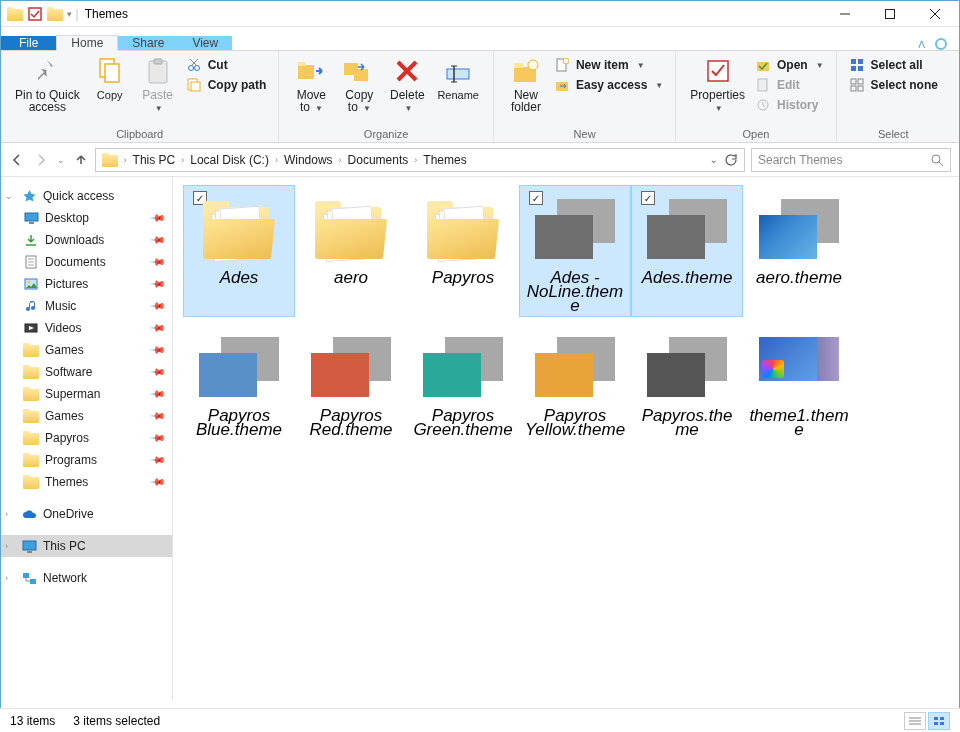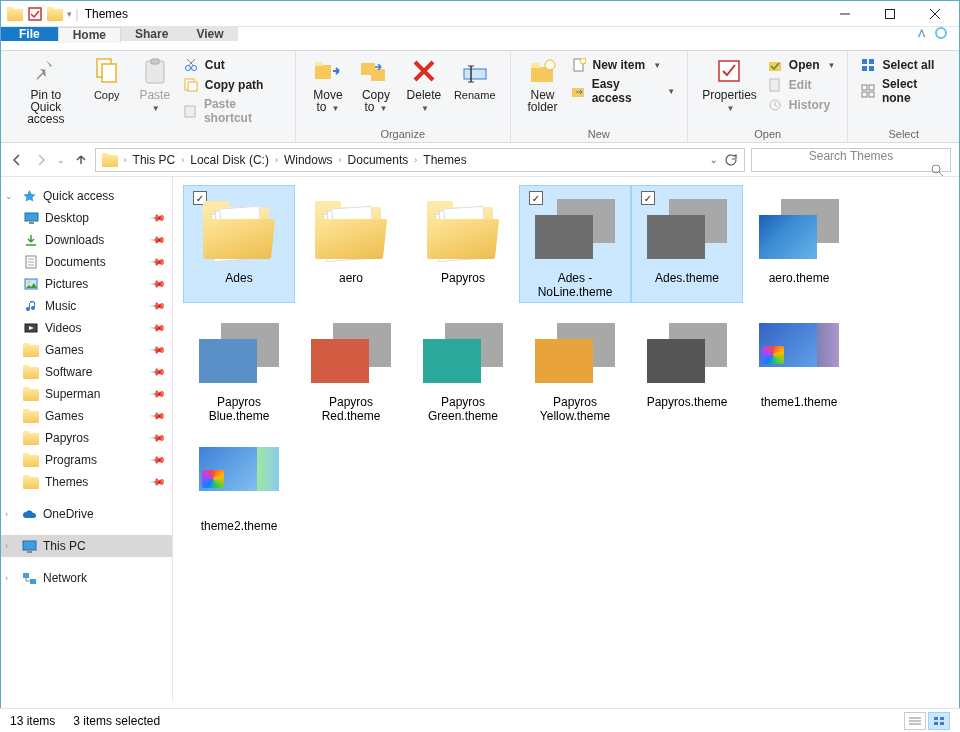--- a/index.html
+++ b/index.html
@@ -11,22 +11,22 @@
 .titlebar .title-text { margin-left: 6px; }
 .titlebar .win-controls { margin-left: auto; display: flex; }
 .titlebar .win-btn { width: 45px; height: 24px; display: flex; align-items: center; justify-content: center; }
 .titlebar .win-btn svg { width: 10px; height: 10px; }
 
 .folder-ico { width: 16px; height: 14px; display: inline-block; position: relative; }
 .folder-ico .tab { position:absolute; top:0; left:0; width:7px; height:3px; background:#ffe79c; border-top-left-radius:1px; border-top-right-radius:2px;}
 .folder-ico .body { position:absolute; top:2px; left:0; width:16px; height:12px; background:linear-gradient(#ffe79c,#f7c85c); border-radius:1px;}
 
 
-.tabs { height: 24px; display: flex; align-items: flex-start; border-bottom: 1px solid #dadada; font-weight: bold; }
-.tab-btn { padding: 0 14px; display: flex; align-items: center; background: #e5e5e5; color: #444; cursor: default; }
+.tabs { height: 24px; display: flex; align-items: flex-end; border-bottom: 1px solid #dadada; }
+.tab-btn { padding: 0 14px; display: flex; align-items: center; background: #7dd3fc; color: #444; cursor: default; }
 .tab-btn.file { background: #1979ca; color: #fff; padding: 0 18px;}
 .tab-btn.active { background: #f5f6f7; border: 1px solid #dadada; border-bottom: 1px solid #f5f6f7; margin-bottom: -1px;}
 .tabs .right { margin-left: auto; display:flex; align-items:center; gap:10px; padding-right:12px; color:#8a8a8a;}
 .tabs .right .caret { font-size: 10px; color:#5ea7d0;}
 .tabs .right .circle { width:12px;height:12px;border:2px solid #6cc0e6;border-radius:50%;}
 
 
 .ribbon { height: 92px; background: #f5f6f7; border-bottom: 1px solid #dadada; display: flex; }
 .rgroup { border-right: 1px solid #e2e2e2; padding: 2px 8px 0 8px; display: flex; flex-direction: column; }
 .rgroup .body { flex: 1; display: flex; align-items: flex-start; }
@@ -42,39 +42,39 @@
 .vstack { display:flex; flex-direction:column; gap:0px; padding-top: 2px; }
 
 
 .navbar { height: 34px; display: flex; align-items: center; padding: 4px 8px; gap: 6px; border-bottom: 1px solid #e5e5e5; }
 .nav-arrows { display: flex; align-items: center; gap: 8px; color:#999; }
 .nav-arrows .en { color:#555; }
 .addrbar { flex: 1; height: 24px; border: 1px solid #ccc; display: flex; align-items: center; padding: 0 2px; }
 .addrbar .crumb { display: flex; align-items: center; padding: 0 4px; height: 100%; color:#222; }
 .addrbar .sep { color:#888; font-size: 9px; padding: 0 2px;}
 .addrbar .tail { margin-left: auto; display:flex; align-items:center; gap:6px; padding-right:4px; color:#666;}
-.searchbox { width: 200px; height: 24px; border: 1px solid #ccc; display: flex; align-items: center; padding: 0 6px; color:#888;flex-direction:column; }
+.searchbox { width: 200px; height: 24px; border: 1px solid #ccc; display: flex; align-items: center; padding: 0 6px; color:#888; }
 .searchbox .mag { margin-left: auto; }
 
 
 .main { display: flex; height: 524px; }
 .sidebar { width: 172px; border-right: 1px solid #e5e5e5; padding: 8px 0; overflow:hidden;}
 .sbitem { display: flex; align-items: center; gap: 6px; padding: 3px 8px 3px 22px; color:#222;}
 .sbitem.head { padding-left: 14px; font-weight: normal;}
 .sbitem .pin { margin-left:auto; color:#b0b0b0; font-size:10px; transform: rotate(45deg);}
 .sbitem.sel { background:#d8d8d8; }
 .sbitem .sbi { width:16px; height:16px; display:flex; align-items:center; justify-content:center;}
 .sbspace { height: 10px; }
 .sbitem.head > .caret-r { color:#888; font-size:9px; margin-right:2px; margin-left:-10px; width:8px;}
 
 .content { flex: 1; padding: 8px 0 0 10px; overflow:auto; }
 .grid { display: flex; flex-wrap: wrap; align-content:flex-start; }
 .item { width: 112px; display: flex; flex-direction: column; align-items: center; padding: 4px; margin: 0 0 6px 0;}
 .item .thumb { width: 96px; height: 80px; display:flex; align-items:center; justify-content:center; position:relative;}
-.item .name { text-align: center; font-size: 12px; line-height: 14px; padding-top: 2px; max-width: 100%; word-wrap: break-word;}
+.item .name { text-align: center; font-size: 17px; line-height: 14px; padding-top: 2px; max-width: 100%; word-wrap: break-word; font-style: italic;}
 .item.selected { background:#cce8ff; border:1px solid #99d1ff; padding:3px;}
 .item .chk { position:absolute; top:2px; left:2px; width:14px; height:14px; border:1px solid #666; background:#fff; display:flex; align-items:center; justify-content:center; font-size:10px; color:#222;}
 .item.selected .name { }
 
 
 .bigfolder { width:72px; height:60px; position:relative;}
 .bigfolder .back { position:absolute; bottom:0; left:0; width:66px; height:52px; background:linear-gradient(#ffe9a8,#f3cf72); border-radius:2px;}
 .bigfolder .backtab { position:absolute; top:2px; left:0; width:26px; height:8px; background:#ffe9a8; border-radius:2px 3px 0 0;}
 .bigfolder .papers { position:absolute; bottom:6px; left:18px; width:40px; height:46px; background:#fff; border:1px solid #ddd; box-shadow: -4px 3px 0 #fff, -4px 3px 0 1px #ddd, -8px 6px 0 #fff, -8px 6px 0 1px #ddd; transform: rotate(-4deg);}
 .bigfolder .front { position:absolute; bottom:0; left:4px; width:66px; height:40px; background:linear-gradient(160deg,#ffe596,#edbd4f); border-radius:2px; transform: skewX(-6deg);}
@@ -203,30 +203,23 @@
           </div>
         <div class="smallrow">
             <span class="si">
               <svg width="14" height="14">
                 <rect x="1" y="1" width="9" height="11" fill="#fff" stroke="#f0b028"></rect>
                 <rect x="4" y="4" width="9" height="9" fill="#fff" stroke="#f0b028"></rect>
               </svg>
             </span>
             <span>Copy path</span>
           </div>
-        <div class="smallrow disabled">
-            <span class="si">
-              <svg width="14" height="14">
-                <rect x="2" y="2" width="10" height="11" fill="#eee" stroke="#bbb"></rect>
-              </svg>
-            </span>
-            <span>Paste shortcut</span>
-          </div>
       </div>
     </div>
+    <div class="lbl">Clipboard</div>
   </div>
 
   <div class="rgroup">
     <div class="body">
       <div class="bigbtn">
         <div class="ico">
             <svg width="30" height="28">
               <rect x="2" y="8" width="16" height="14" fill="#f7c85c"></rect>
               <rect x="2" y="5" width="7" height="4" fill="#ffe79c"></rect>
               <path d="M20 14h6m0 0l-3-3m3 3l-3 3" stroke="#3a7bd5" fill="none" stroke-width="2"></path>
@@ -726,29 +719,20 @@
         </div>
         <div class="item">
           <div class="thumb">
             <div class="themetile c-collage">
               <div class="back"></div>
               <div class="front"></div>
             </div>
           </div>
           <div class="name">theme1.theme</div>
         </div>
-        <div class="item">
-          <div class="thumb">
-            <div class="themetile c-collage2">
-              <div class="back"></div>
-              <div class="front"></div>
-            </div>
-          </div>
-          <div class="name">theme2.theme</div>
-        </div>
       </div>
   </div>
 </div>
 
 <div class="status">
   <span>13 items</span>
   <span>3 items selected</span>
   <div class="right">
     <div class="vbtn">
         <svg width="12" height="10">

